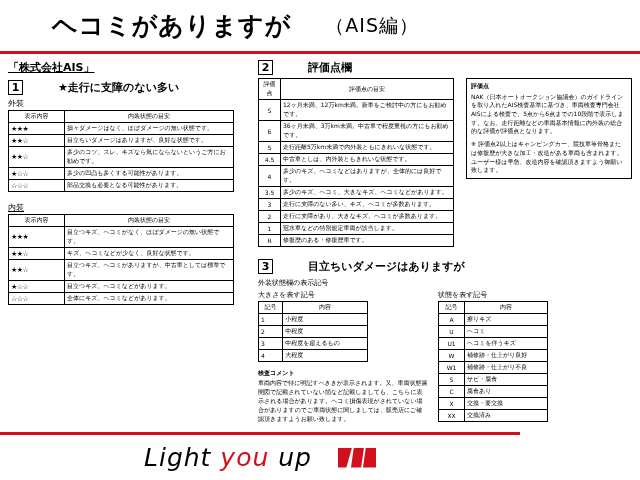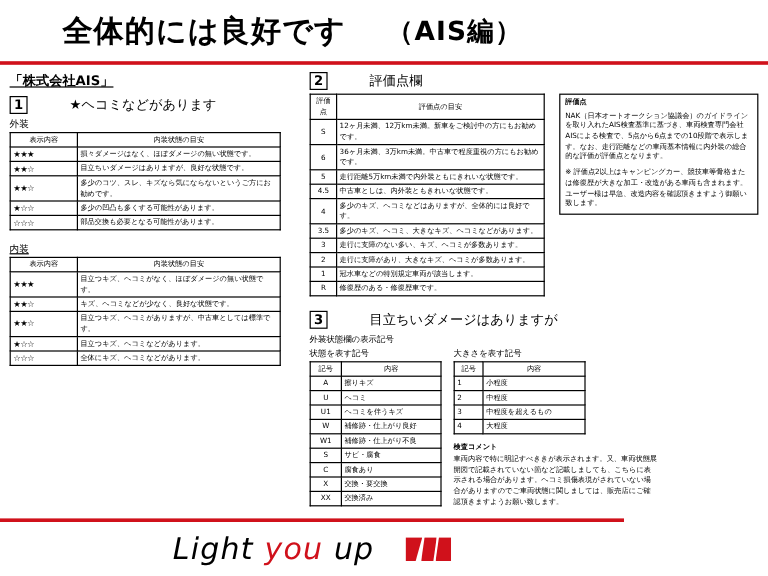--- a/index.html
+++ b/index.html
@@ -18,40 +18,40 @@
   .hdr {
     position:absolute; left:0; top:0; width:640px; height:54px;
     border-bottom:3px solid #d0111b;
     display:flex; align-items:center;
   }
   .hdr-title {
     font-size:25px; font-weight:bold; letter-spacing:1px;
     padding-left:52px;
   }
   .hdr-sub {
-    font-size:22px; font-weight:bold; letter-spacing:1px;
+    font-size:19px; font-weight:normal; letter-spacing:1px;
     padding-left:34px;
   }
 
   
   .col-left { position:absolute; left:8px; top:60px; width:232px; }
   .col-right { position:absolute; left:258px; top:60px; width:374px; }
 
   .company {
     font-size:11px; font-weight:bold; margin:0 0 5px 0;text-decoration:underline;
   }
 
   
   .sec-head { display:flex; align-items:center; margin-bottom:3px; }
   .num {
     width:15px; height:15px; border:1px solid #000;
     font-size:11px; font-weight:bold; line-height:13px; text-align:center;
     margin-right:5px; flex:0 0 auto;
   }
-  .sec-title { font-size:11px; font-weight:normal; white-space:nowrap;padding-left:30px; }
+  .sec-title { font-size:11px; font-weight:bold; white-space:nowrap;padding-left:30px; }
 
   .grp-label { font-size:8px; margin:3px 0 1px 0; }
 
   table { border-collapse:collapse; width:100%; }
   td, th { border:1px solid #000; font-size:6px; padding:1px 2px; vertical-align:middle; }
   th { font-weight:normal; background:#fff; text-align:center; }
 
   
   .t-star { width:226px; }
   .t-star th.c1 { width:56px; }
@@ -115,30 +115,30 @@
   .d-mark .s3 { left:25px; top:3px; width:13px; height:20px;
     clip-path:polygon(22% 0, 100% 0, 100% 100%, 0 100%); }
   .dai { font-size:25px; font-weight:bold; font-style:italic; color:#d0111b; letter-spacing:0px; }
 </style>
 </head>
 <body>
 
 <div class="page">
 
   <div class="hdr">
-    <div class="hdr-title">全体的には良好です</div>
+    <div class="hdr-title">ヘコミがありますが</div>
     <div class="hdr-sub">（AIS編）</div>
   </div>
 
   <div class="col-left">
     <div class="company">「株式会社AIS」</div>
 
     <div class="sec-head">
       <div class="num">1</div>
-      <div class="sec-title">★ヘコミなどがあります</div>
+      <div class="sec-title">★走行に支障のない多い</div>
     </div>
 
     <div class="grp-label">外装</div>
     <table class="t-star">
       <tbody>
           <tr>
         <th class="c1">表示内容</th>
         <th>内装状態の目安</th>
       </tr>
       <tr>
@@ -261,20 +261,53 @@
 
     <div class="sec-head" style="margin-top:12px;">
       <div class="num">3</div>
       <div class="sec-title">目立ちいダメージはありますが</div>
     </div>
 
     <div class="right-lower">
       <div class="subhead">外装状態欄の表示記号</div>
 
       <div class="sym-row">
+        <div class="sym-col">
+          <div class="subhead" style="margin:0 0 1px 0;">大きさを表す記号</div>
+          <table class="t-sym2">
+            <tbody>
+                <tr>
+              <th class="c1">記号</th>
+              <th>内容</th>
+            </tr>
+            <tr>
+                  <td class="sym">1</td>
+                  <td class="symdesc">小程度</td>
+                </tr>
+            <tr>
+                  <td class="sym">2</td>
+                  <td class="symdesc">中程度</td>
+                </tr>
+            <tr>
+                  <td class="sym">3</td>
+                  <td class="symdesc">中程度を超えるもの</td>
+                </tr>
+            <tr>
+                  <td class="sym">4</td>
+                  <td class="symdesc">大程度</td>
+                </tr>
+          </tbody>
+            </table>
+
+          <div class="cmt">
+            <div class="cmt-t">検査コメント</div>
+            <div>車両内容で特に明記すべききが表示されます。又、車両状態展開図で記載されていない箇など記載しましても、こちらに表示される場合があります。ヘコミ損傷表現がされていない場合がありますのでご車両状態に関しましては、販売店にご確認頂きますようお願い致します。</div>
+          </div>
+        </div>
+
         <div class="sym-col">
           <div class="subhead" style="margin:0 0 1px 0;">状態を表す記号</div>
           <table class="t-sym">
             <tbody>
                 <tr>
               <th class="c1">記号</th>
               <th>内容</th>
             </tr>
             <tr>
                   <td class="sym">A</td>
@@ -308,53 +341,20 @@
                   <td class="sym">X</td>
                   <td class="symdesc">交換・要交換</td>
                 </tr>
             <tr>
                   <td class="sym">XX</td>
                   <td class="symdesc">交換済み</td>
                 </tr>
           </tbody>
             </table>
         </div>
-
-        <div class="sym-col">
-          <div class="subhead" style="margin:0 0 1px 0;">大きさを表す記号</div>
-          <table class="t-sym2">
-            <tbody>
-                <tr>
-              <th class="c1">記号</th>
-              <th>内容</th>
-            </tr>
-            <tr>
-                  <td class="sym">1</td>
-                  <td class="symdesc">小程度</td>
-                </tr>
-            <tr>
-                  <td class="sym">2</td>
-                  <td class="symdesc">中程度</td>
-                </tr>
-            <tr>
-                  <td class="sym">3</td>
-                  <td class="symdesc">中程度を超えるもの</td>
-                </tr>
-            <tr>
-                  <td class="sym">4</td>
-                  <td class="symdesc">大程度</td>
-                </tr>
-          </tbody>
-            </table>
-
-          <div class="cmt">
-            <div class="cmt-t">検査コメント</div>
-            <div>車両内容で特に明記すべききが表示されます。又、車両状態展開図で記載されていない箇など記載しましても、こちらに表示される場合があります。ヘコミ損傷表現がされていない場合がありますのでご車両状態に関しましては、販売店にご確認頂きますようお願い致します。</div>
-          </div>
-        </div>
       </div>
     </div>
   </div>
 
   <div class="ftr">
     <div class="logo1">
       <span>Light </span><span class="y">y</span><span class="o">o</span><span class="u">u</span><span> up</span>
     </div>
     <div class="d-mark">
       <span class="s1"></span>

